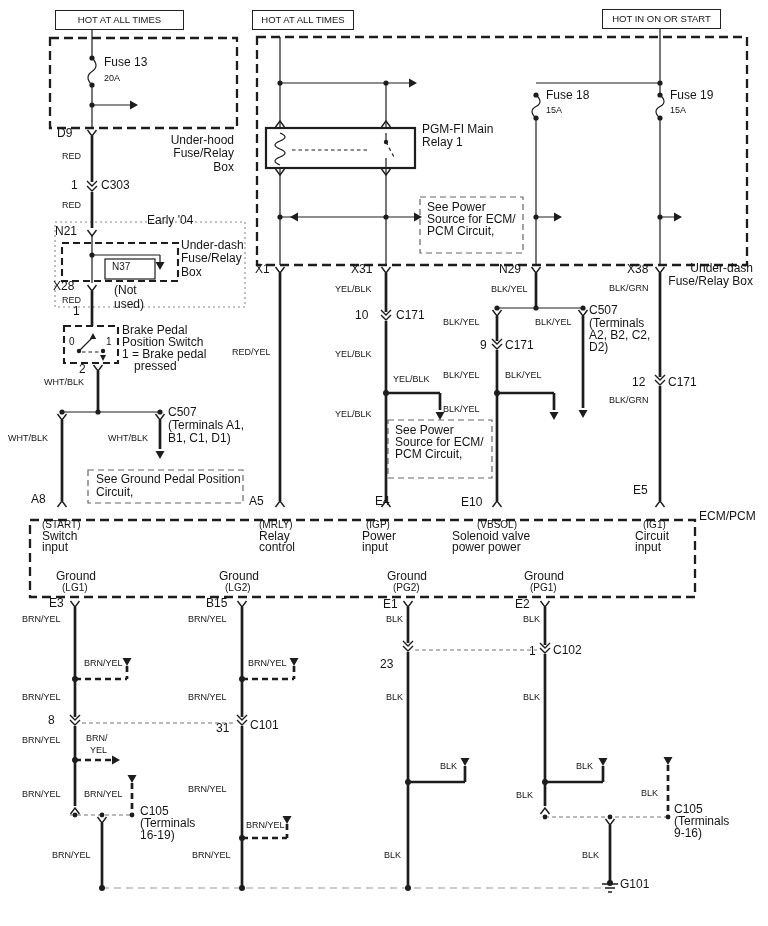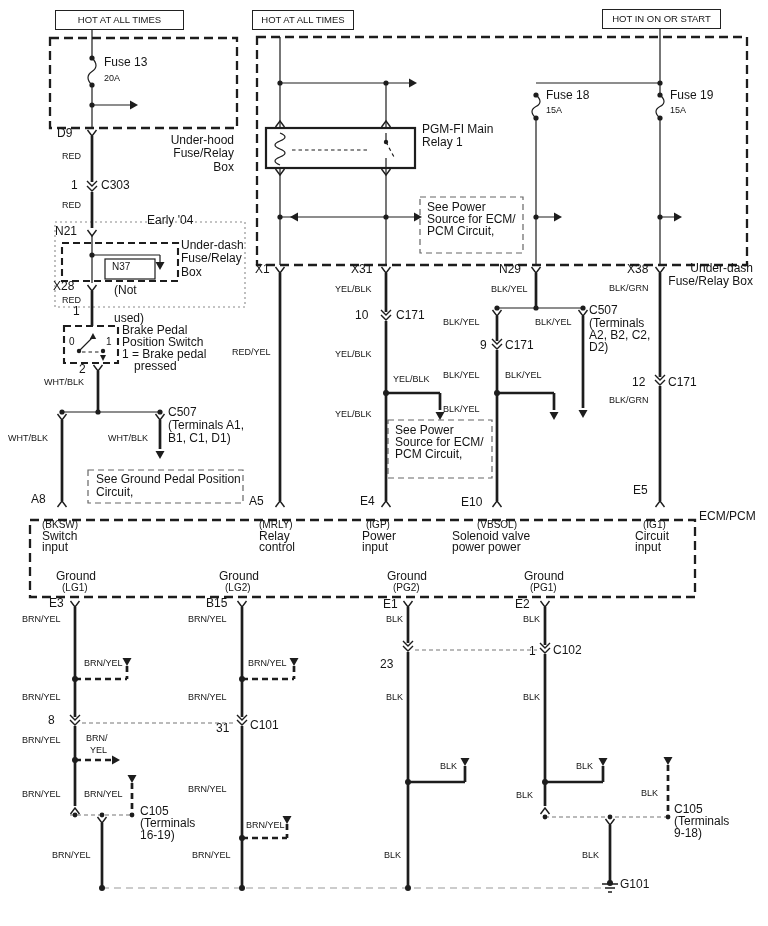--- a/index.html
+++ b/index.html
@@ -227,21 +227,21 @@
 <span class="t s11" style="left:147px;top:214px">Early '04</span>
 
 <span class="t s11" style="left:57px;top:127px">D9</span>
 <span class="t s9" style="left:62px;top:152px">RED</span>
 <span class="t s11" style="left:71px;top:179px">1</span>
 <span class="t s11" style="left:101px;top:179px">C303</span>
 <span class="t s9" style="left:62px;top:201px">RED</span>
 <span class="t s11" style="left:55px;top:225px">N21</span>
 <span class="t s10" style="left:112px;top:261px">N37</span>
 <span class="t s11" style="left:114px;top:284px">(Not</span>
-<span class="t s11" style="left:114px;top:312px">used)</span>
+<span class="t s11" style="left:114px;top:298px">used)</span>
 <span class="t s11" style="left:53px;top:280px">X28</span>
 <span class="t s9" style="left:62px;top:296px">RED</span>
 <span class="t s11" style="left:73px;top:305px">1</span>
 
 <span class="t s11" style="left:122px;top:324px">Brake Pedal</span>
 <span class="t s11" style="left:122px;top:336px">Position Switch</span>
 <span class="t s11" style="left:122px;top:348px">1 = Brake pedal</span>
 <span class="t s11" style="left:134px;top:360px">pressed</span>
 <span class="t s10" style="left:69px;top:336px">0</span>
 <span class="t s10" style="left:106px;top:336px">1</span>
@@ -287,28 +287,28 @@
 <span class="t s11" style="left:589px;top:341px">D2)</span>
 
 <span class="t s11" style="left:627px;top:263px">X38</span>
 <span class="t s9" style="left:609px;top:284px">BLK/GRN</span>
 <span class="t s11" style="left:632px;top:376px">12</span>
 <span class="t s11" style="left:668px;top:376px">C171</span>
 <span class="t s9" style="left:609px;top:396px">BLK/GRN</span>
 
 <span class="t s11" style="left:699px;top:510px">ECM/PCM</span>
 <span class="t s11" style="left:31px;top:493px">A8</span>
-<span class="t s10" style="left:42px;top:519px">(BKSW)</span>
+<span class="t s10" style="left:42px;top:519px">(START)</span>
 <span class="t s11" style="left:42px;top:530px">Switch</span>
 <span class="t s11" style="left:42px;top:541px">input</span>
 <span class="t s11" style="left:249px;top:495px">A5</span>
 <span class="t s10" style="left:259px;top:519px">(MRLY)</span>
 <span class="t s11" style="left:259px;top:530px">Relay</span>
 <span class="t s11" style="left:259px;top:541px">control</span>
-<span class="t s11" style="left:360px;top:495px">E4</span>
+<span class="t s11" style="left:375px;top:495px">E4</span>
 <span class="t s10" style="left:366px;top:519px">(IGP)</span>
 <span class="t s11" style="left:362px;top:530px">Power</span>
 <span class="t s11" style="left:362px;top:541px">input</span>
 <span class="t s11" style="left:461px;top:496px">E10</span>
 <span class="t s10" style="left:477px;top:519px">(VBSOL)</span>
 <span class="t s11" style="left:452px;top:530px">Solenoid valve</span>
 <span class="t s11" style="left:452px;top:541px">power power</span>
 <span class="t s11" style="left:633px;top:484px">E5</span>
 <span class="t s10" style="left:643px;top:519px">(IG1)</span>
 <span class="t s11" style="left:635px;top:530px">Circuit</span>
@@ -358,17 +358,17 @@
 
 <span class="t s9" style="left:523px;top:615px">BLK</span>
 <span class="t s11" style="left:529px;top:645px">1</span>
 <span class="t s11" style="left:553px;top:644px">C102</span>
 <span class="t s9" style="left:523px;top:693px">BLK</span>
 <span class="t s9" style="left:576px;top:762px">BLK</span>
 <span class="t s9" style="left:516px;top:791px">BLK</span>
 <span class="t s9" style="left:641px;top:789px">BLK</span>
 <span class="t s11" style="left:674px;top:803px">C105</span>
 <span class="t s11" style="left:674px;top:815px">(Terminals</span>
-<span class="t s11" style="left:674px;top:827px">9-18)</span>
+<span class="t s11" style="left:674px;top:827px">9-16)</span>
 <span class="t s9" style="left:582px;top:851px">BLK</span>
 <span class="t s11" style="left:620px;top:878px">G101</span>
 
 </div>
 
 </body></html>

